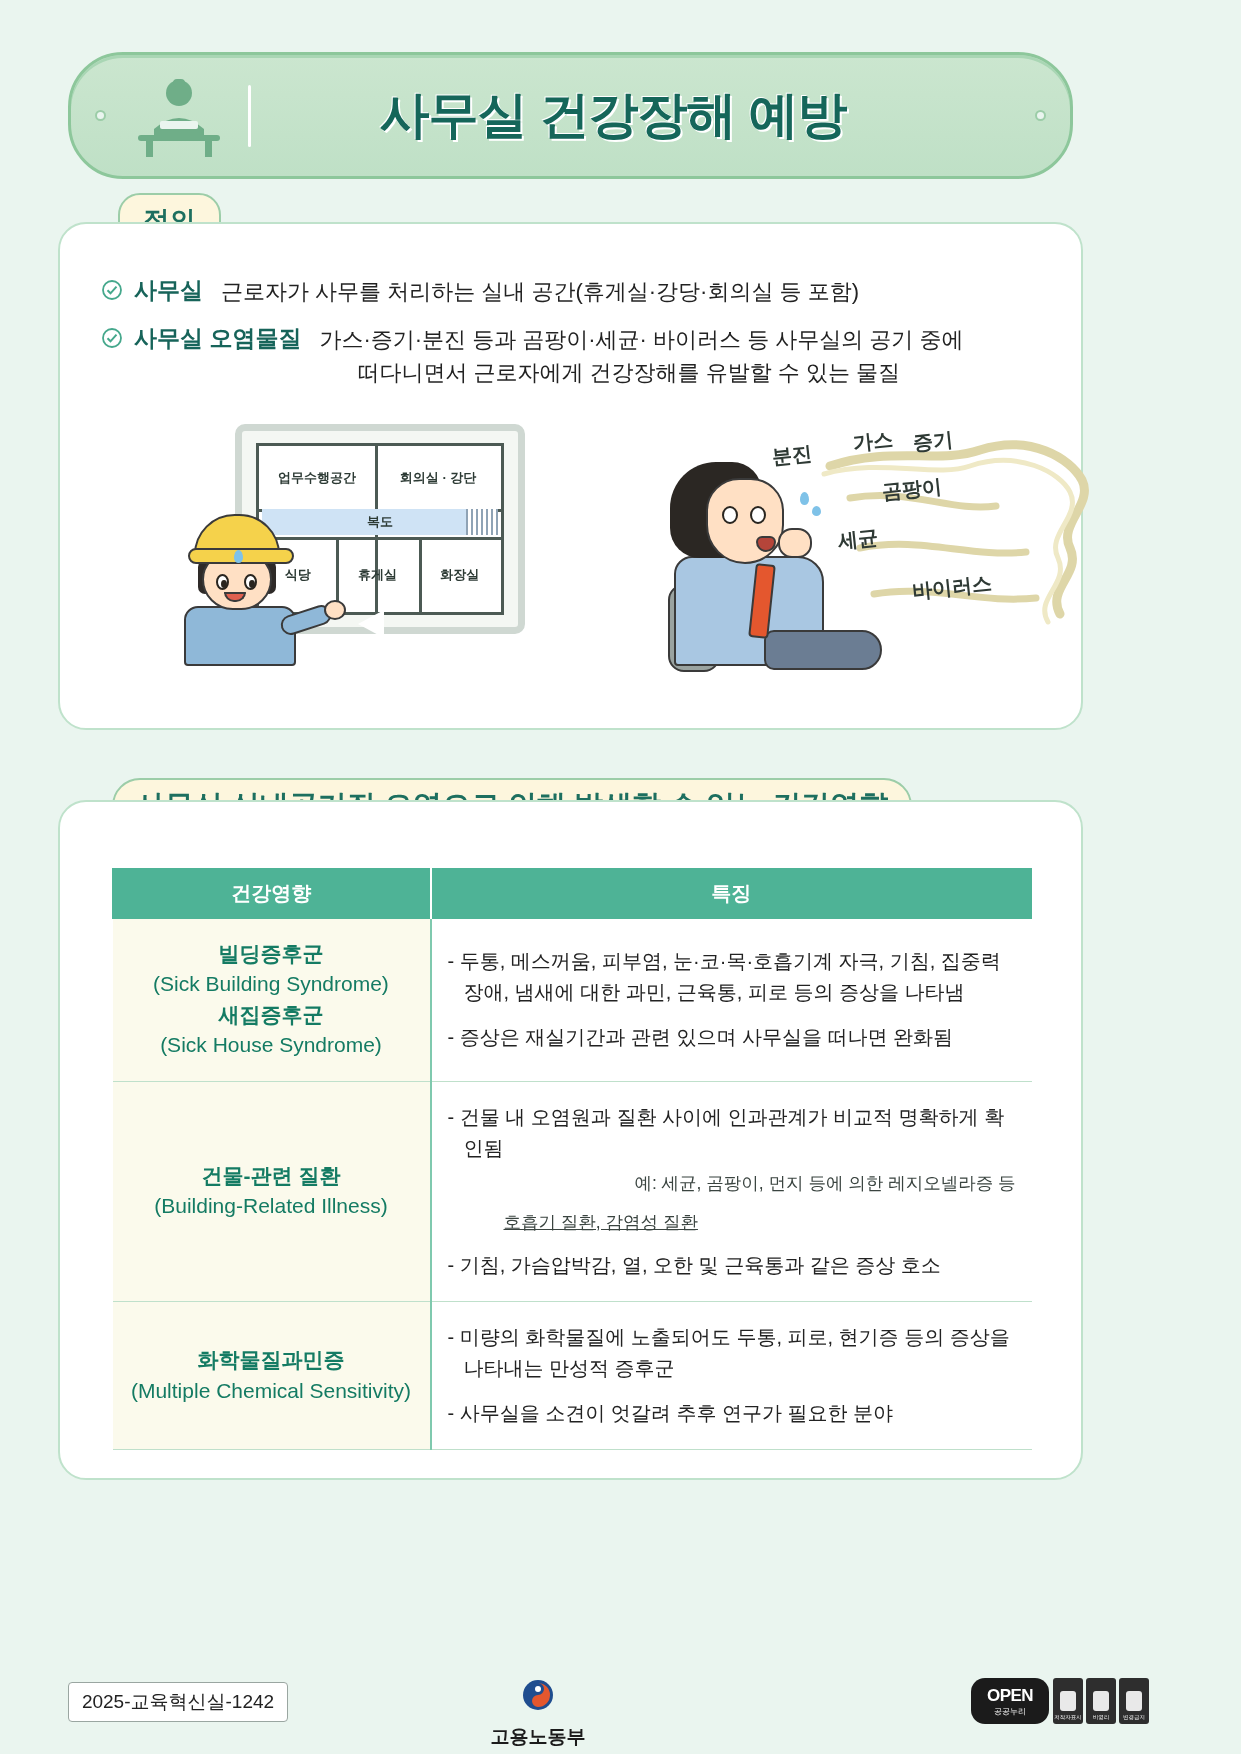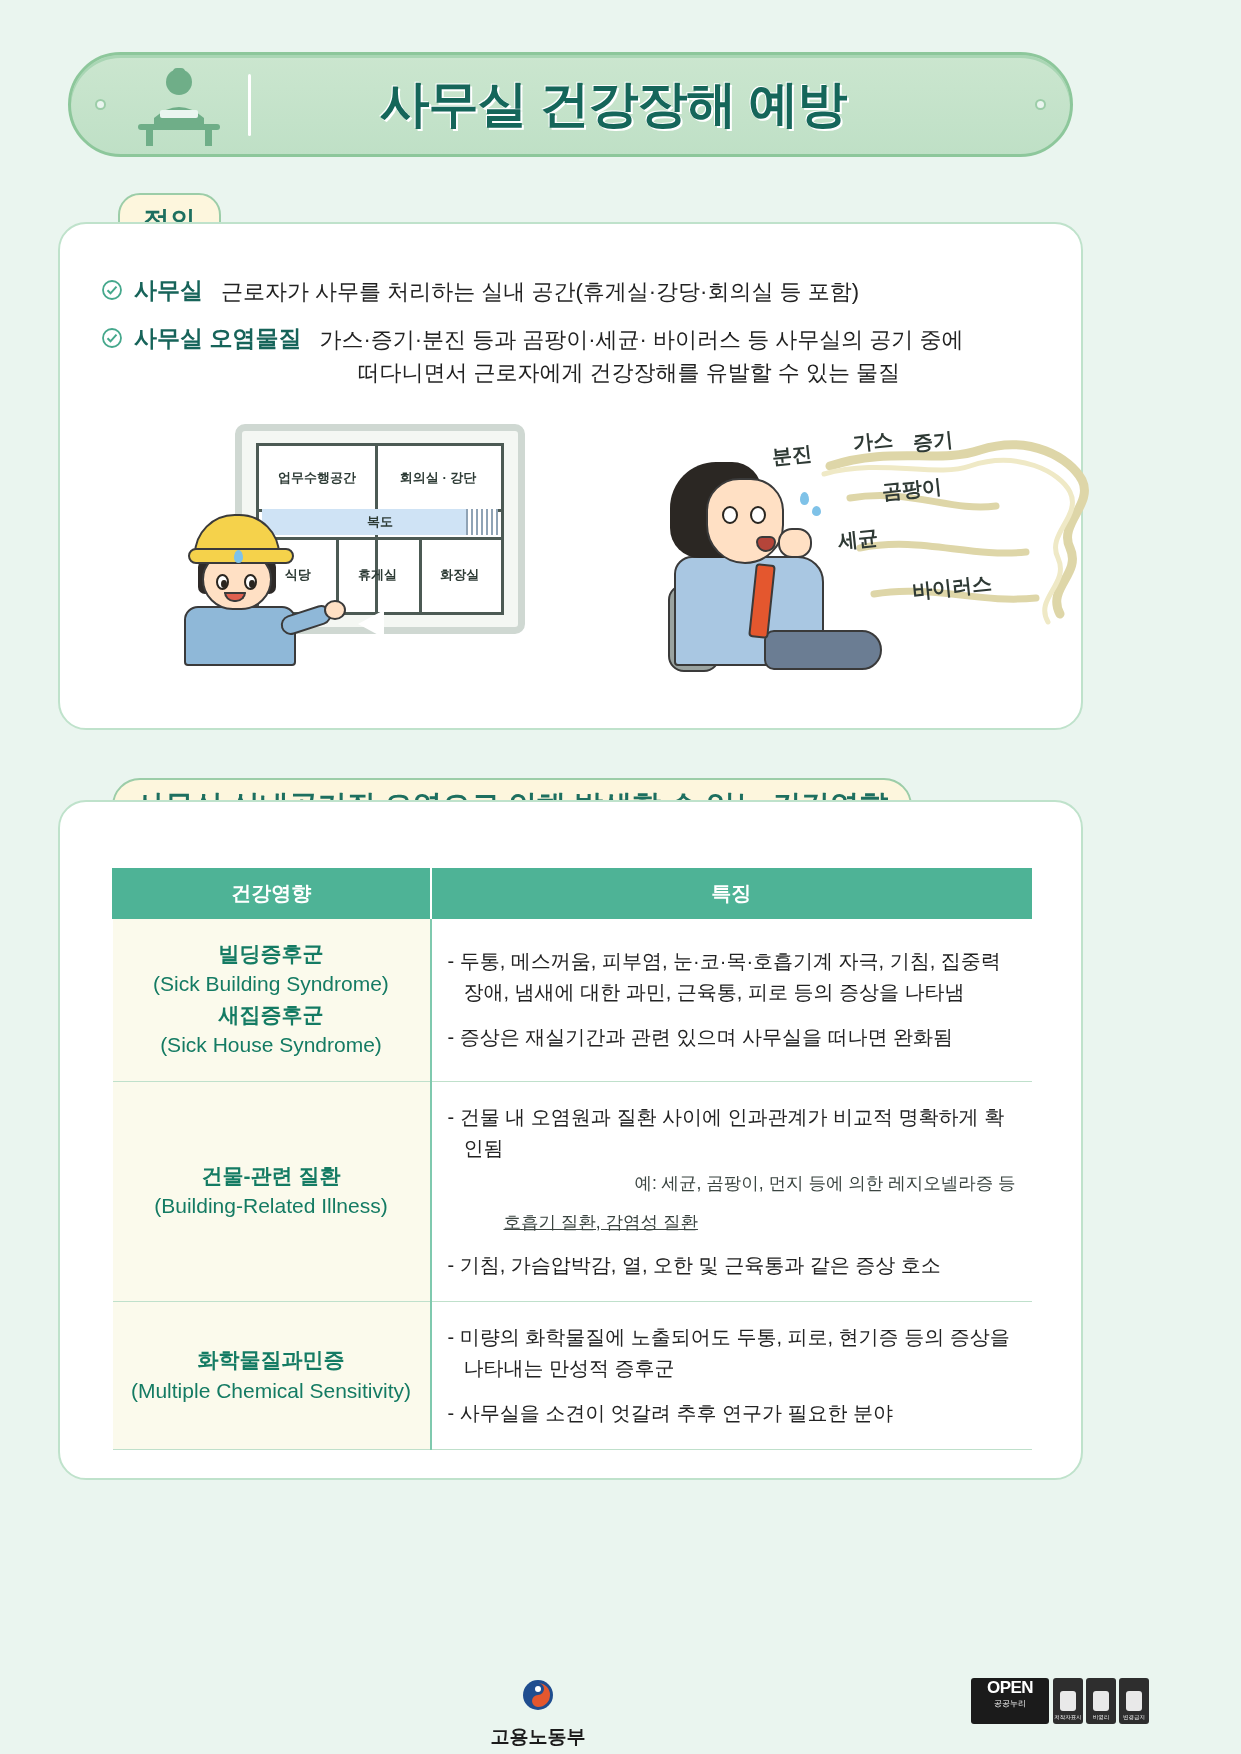--- a/index.html
+++ b/index.html
@@ -11,21 +11,21 @@
     font-family: "Liberation Sans", sans-serif;
     color: #20302c;
     position: relative;
     overflow: hidden;
   }
 
   
   .banner {
     position: absolute;
     left: 68px; top: 52px;
-    width: 1005px; height: 105px;
+    width: 1005px; height: 127px;
     background: linear-gradient(#cbe6cf,#bfe0c6);
     border: 3px solid #8dc79b;
     border-radius: 55px;
     display: flex;
     align-items: center;
     box-shadow: 0 3px 0 #a9d6b4 inset;
   }
   .banner .screw {
     width: 11px; height: 11px;
     border-radius: 50%;
@@ -226,22 +226,22 @@
   .logos { position:absolute; left:480px; top:-4px; display:flex; align-items:center; gap:12px;flex-direction:column;}
   .gov-mark { width:34px; height:34px; position:relative; }
   .gov-text { font-size:19px; font-weight:bold; color:#1b1b1b; }
   .kosha { margin-left:14px; text-align:left; line-height:1.1; }
   .kosha .small { font-size:16px; color:#3a6ea5; }
   .kosha .big { font-size:17px; font-weight:bold; color:#0f3f78; }
   .kosha-dots { width:30px; height:30px; position:relative; margin-left:4px;}
 
   .open-badge { position:absolute; right:60px; top:-6px; width:210px; height:50px; display:flex; align-items:center;}
   .open-left {
-    width:78px; height:46px; background:#1b1b1b; color:#fff; border-radius:3px;
-    display:flex; flex-direction:column; align-items:center; justify-content:flex-start;
+    width:78px; height:46px; background:#1b1b1b; color:#fff; border-radius:14px;
+    display:flex; flex-direction:column; align-items:center; justify-content:center;
   }
   .open-left .t1 { font-size:17px; font-weight:bold; letter-spacing:-0.5px;}
   .open-left .t2 { font-size:8px; }
   .open-right { display:flex; gap:3px; margin-left:4px; }
   .oi { width:30px; height:46px; background:#2e2e2e; border-radius:3px; display:flex; flex-direction:column; align-items:center; justify-content:flex-end; padding-bottom:3px;}
   .oi .glyph { width:16px; height:20px; background:#e9e9e9; border-radius:3px; margin-bottom:3px;}
   .oi .cap { font-size:5.5px; color:#fff; }
 </style>
 </head>
 <body>
@@ -417,20 +417,21 @@
           <p>- 미량의 화학물질에 노출되어도 두통, 피로, 현기증 등의 증상을  나타내는 만성적 증후군</p>
           <p>- 사무실을 소견이 엇갈려 추후 연구가 필요한 분야</p>
         </td>
       </tr>
     </tbody>
   </table>
 </div>
 
 <div class="footer">
 
+  <div class="doc-code">2025-교육혁신실-1242</div>
 
   <div class="logos">
     <span class="gov-mark">
       <svg viewBox="0 0 34 34" width="34" height="34">
         <circle cx="17" cy="17" r="15" fill="#1f4d8f"></circle>
         <path d="M17 5 a12 12 0 0 1 0 24 a6 6 0 0 1 0 -12 a6 6 0 0 0 0 -12 z" fill="#e4572e"></path>
         <circle cx="17" cy="11" r="3" fill="#fff"></circle>
       </svg>
     </span>
     <span class="gov-text">고용노동부</span>

